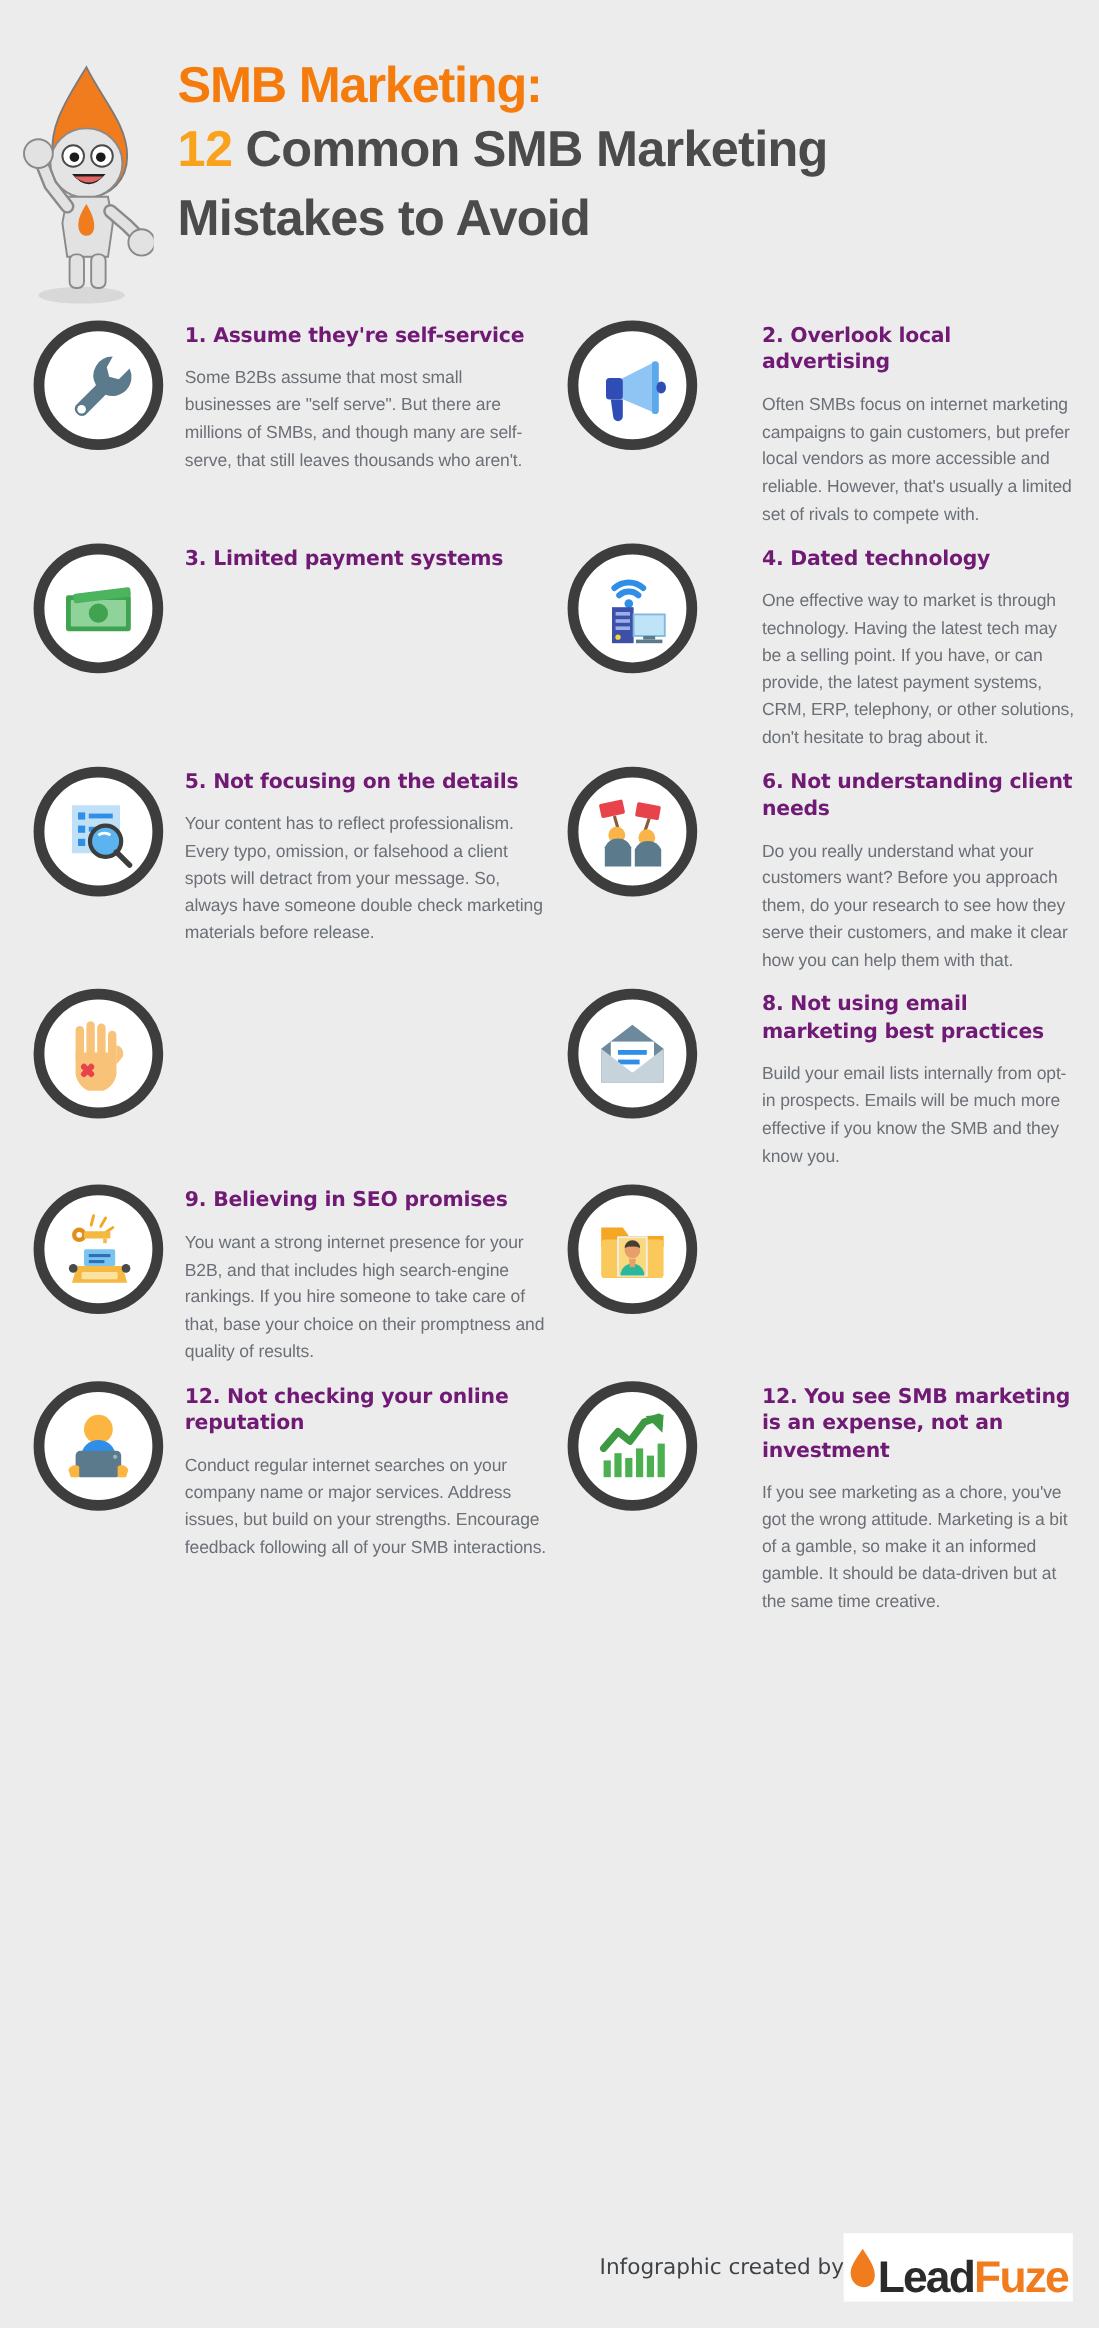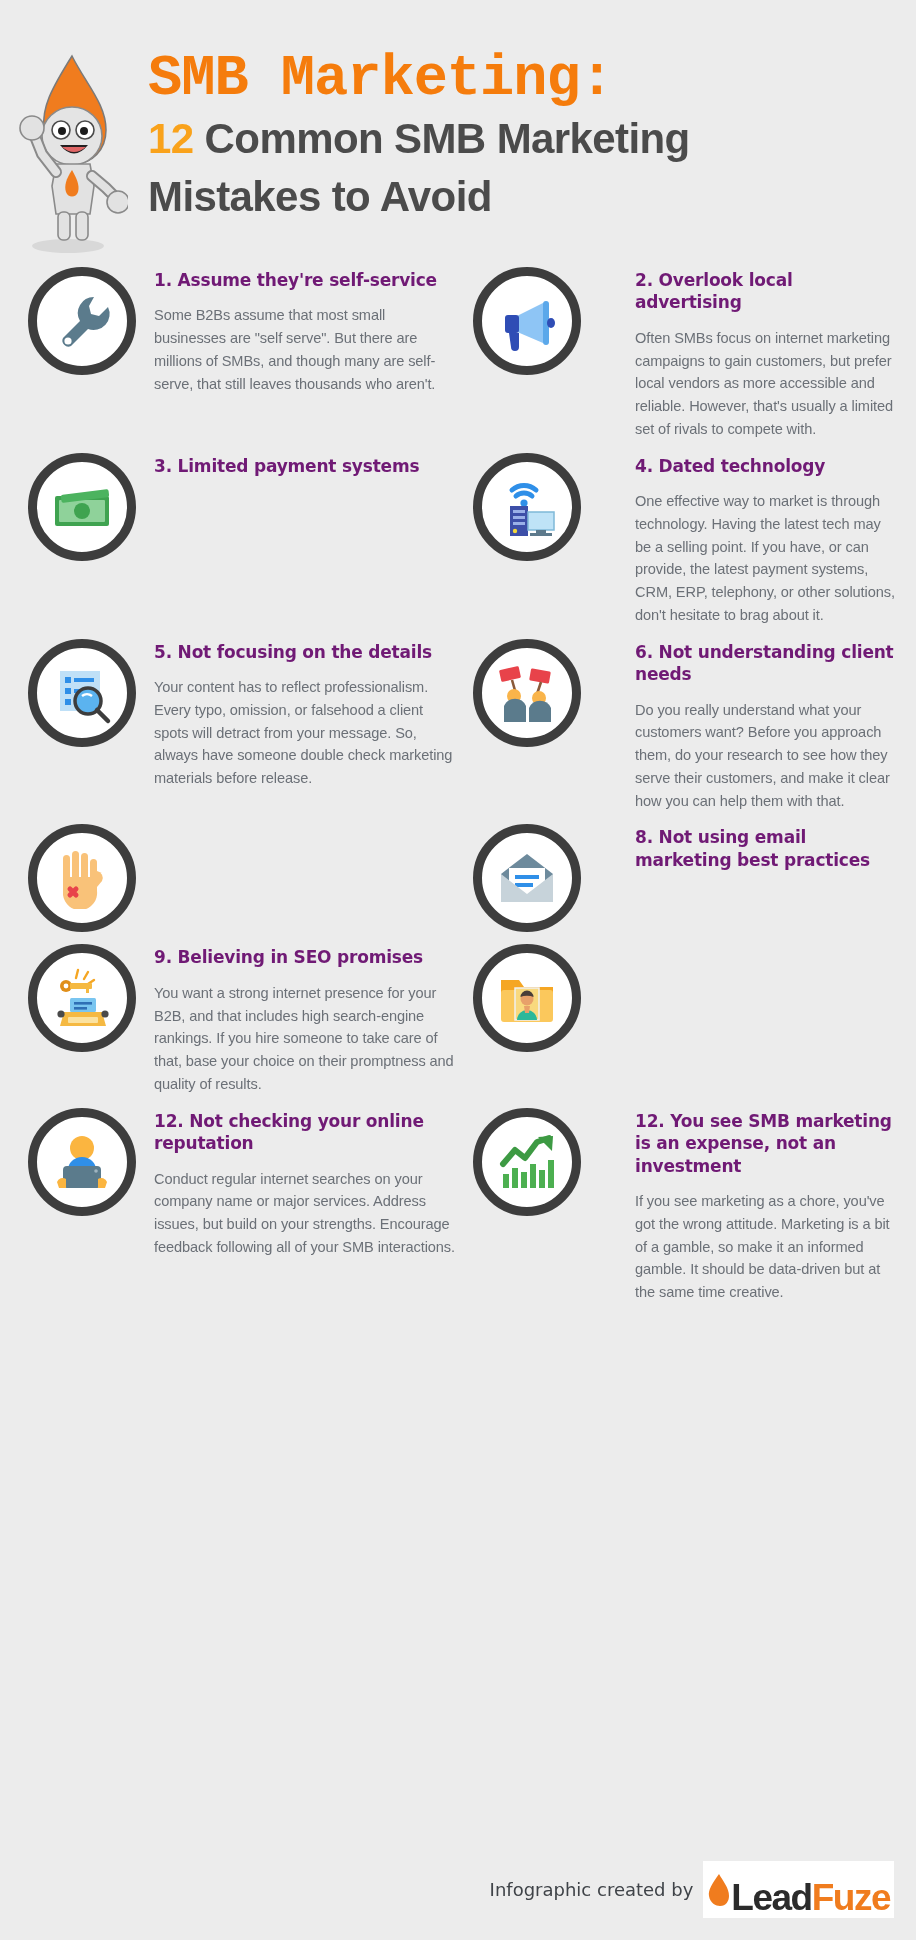--- a/index.html
+++ b/index.html
@@ -21,26 +21,26 @@
   .mascot {
     position:absolute;
     left:6px; top:46px;
     width:122px; height:210px;
   }
   .title-block {
     margin-left:148px;
     padding-top:8px;
   }
   .title-main {
-    font-size:57px;
+    font-size:42px;
     font-weight:bold;
     color:#f57c0c;
     letter-spacing:-1px;
     line-height:1.02;
-    font-family:Liberation Mono, monospace;
+    font-family:Liberation Sans, sans-serif;
   }
   .title-sub {
     font-size:42px;
     font-weight:bold;
     color:#4b4b4b;
     line-height:1.28;
     letter-spacing:-0.6px;
     margin-top:4px;
     font-family:"Liberation Sans", sans-serif;
   }
@@ -98,21 +98,20 @@
   }
 
   
   .footer {
     position:absolute;
     left:0; right:0; bottom:22px;
     display:flex;
     align-items:center;
     justify-content:flex-end;
     padding-right:22px;
-    gap:10px;
   }
   .footer-text {
     font-size:18px;
     color:#3f4348;
     font-family:"DejaVu Sans", sans-serif;
   }
   .logo {
     display:flex;
     align-items:center;
     background:#ffffff;
@@ -299,20 +298,21 @@
         <svg width="64" height="64" viewBox="0 0 64 64">
           <path d="M32 8 L58 28 L58 56 L6 56 L6 28 Z" fill="#6d8a9c"></path>
           <rect x="14" y="22" width="36" height="26" fill="#ffffff"></rect>
           <rect x="20" y="29" width="24" height="4" fill="#2f8fe8"></rect>
           <rect x="20" y="37" width="18" height="4" fill="#2f8fe8"></rect>
           <path d="M6 28 L32 48 L58 28 L58 56 L6 56 Z" fill="#c7d3da"></path>
         </svg>
       </div>
       <div class="txt">
         <div class="item-title">8. Not using email marketing best practices</div>
+        <div class="item-body">Build your email lists internally from opt-in prospects. Emails will be much more effective if you know the SMB and they know you.</div>
       </div>
     </div>
   </div>
 
   <div class="row">
     <div class="cell left">
       <div class="badge">
         <svg width="64" height="64" viewBox="0 0 64 64">
           <line x1="28" y1="4" x2="26" y2="12" stroke="#f5a623" stroke-width="2.4" stroke-linecap="round"></line>
           <line x1="38" y1="6" x2="34" y2="13" stroke="#f5a623" stroke-width="2.4" stroke-linecap="round"></line>

